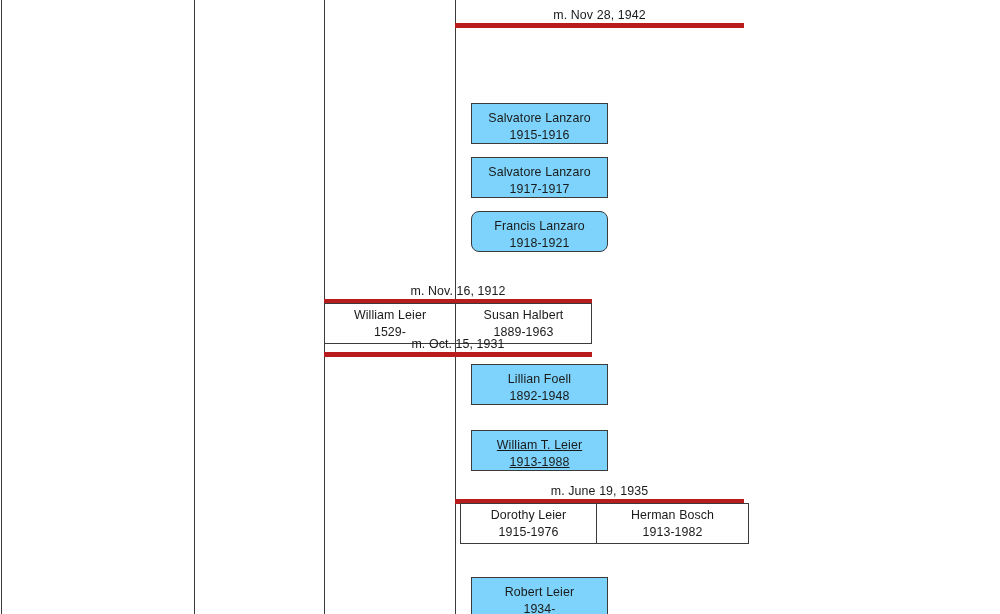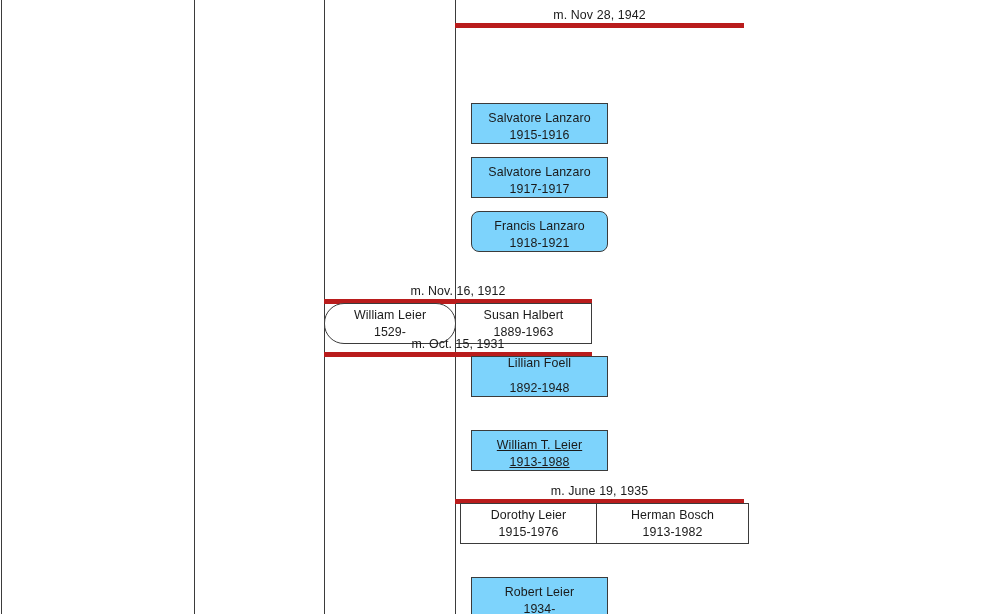--- a/index.html
+++ b/index.html
@@ -114,35 +114,35 @@
   <div class="node" style="left:455px; top:211px; width:137px; height:41px;border-radius:8px;">
     <span class="nm">Francis Lanzaro</span>
     <span class="yr">1918-1921</span>
   </div>
 
   <div class="marriage" style="left:324px; top:284px; width:268px; height:20px;">
     <span>m. Nov. 16, 1912</span>
   </div>
 
   <div class="couple" style="left:324px; top:303px; width:268px; height:41px;">
-    <div class="cell" style="width:132px;border-radius:20px;">
+    <div class="cell" style="width:132px;">
       <span class="nm">William Leier</span>
       <span class="yr">1529-</span>
     </div>
     <div class="cell" style="width:136px;">
       <span class="nm">Susan Halbert</span>
       <span class="yr">1889-1963</span>
     </div>
   </div>
 
   <div class="marriage" style="left:324px; top:344px; width:268px; height:13px;">
     <span>m. Oct. 15, 1931</span>
   </div>
 
-  <div class="node" style="left:455px; top:356px; width:137px; height:41px;gap:8px;">
+  <div class="node" style="left:455px; top:364px; width:137px; height:41px;">
     <span class="nm">Lillian Foell</span>
     <span class="yr">1892-1948</span>
   </div>
 
   <div class="node" style="left:455px; top:430px; width:137px; height:41px;text-decoration:underline;">
     <span class="nm">William T. Leier</span>
     <span class="yr">1913-1988</span>
   </div>
 
   <div class="marriage" style="left:455px; top:487px; width:289px; height:17px;">

